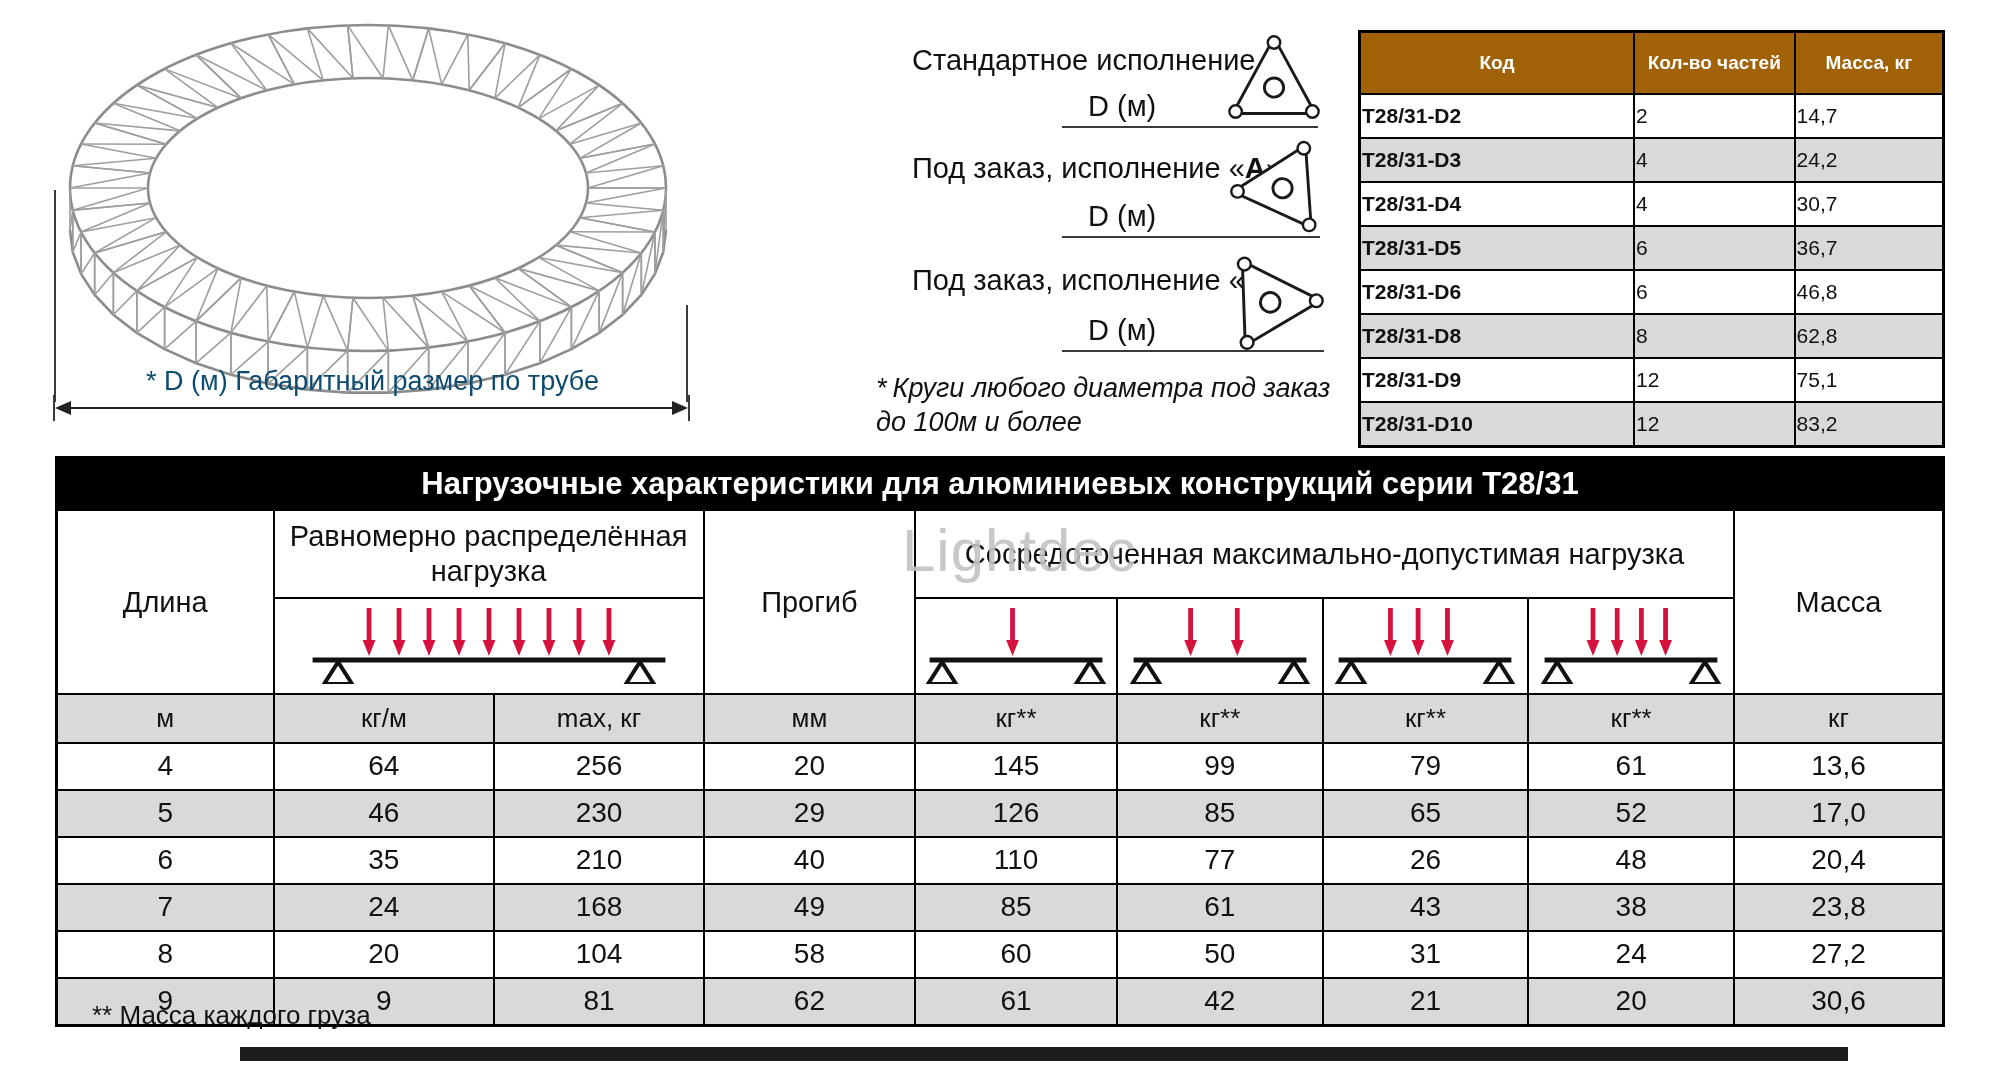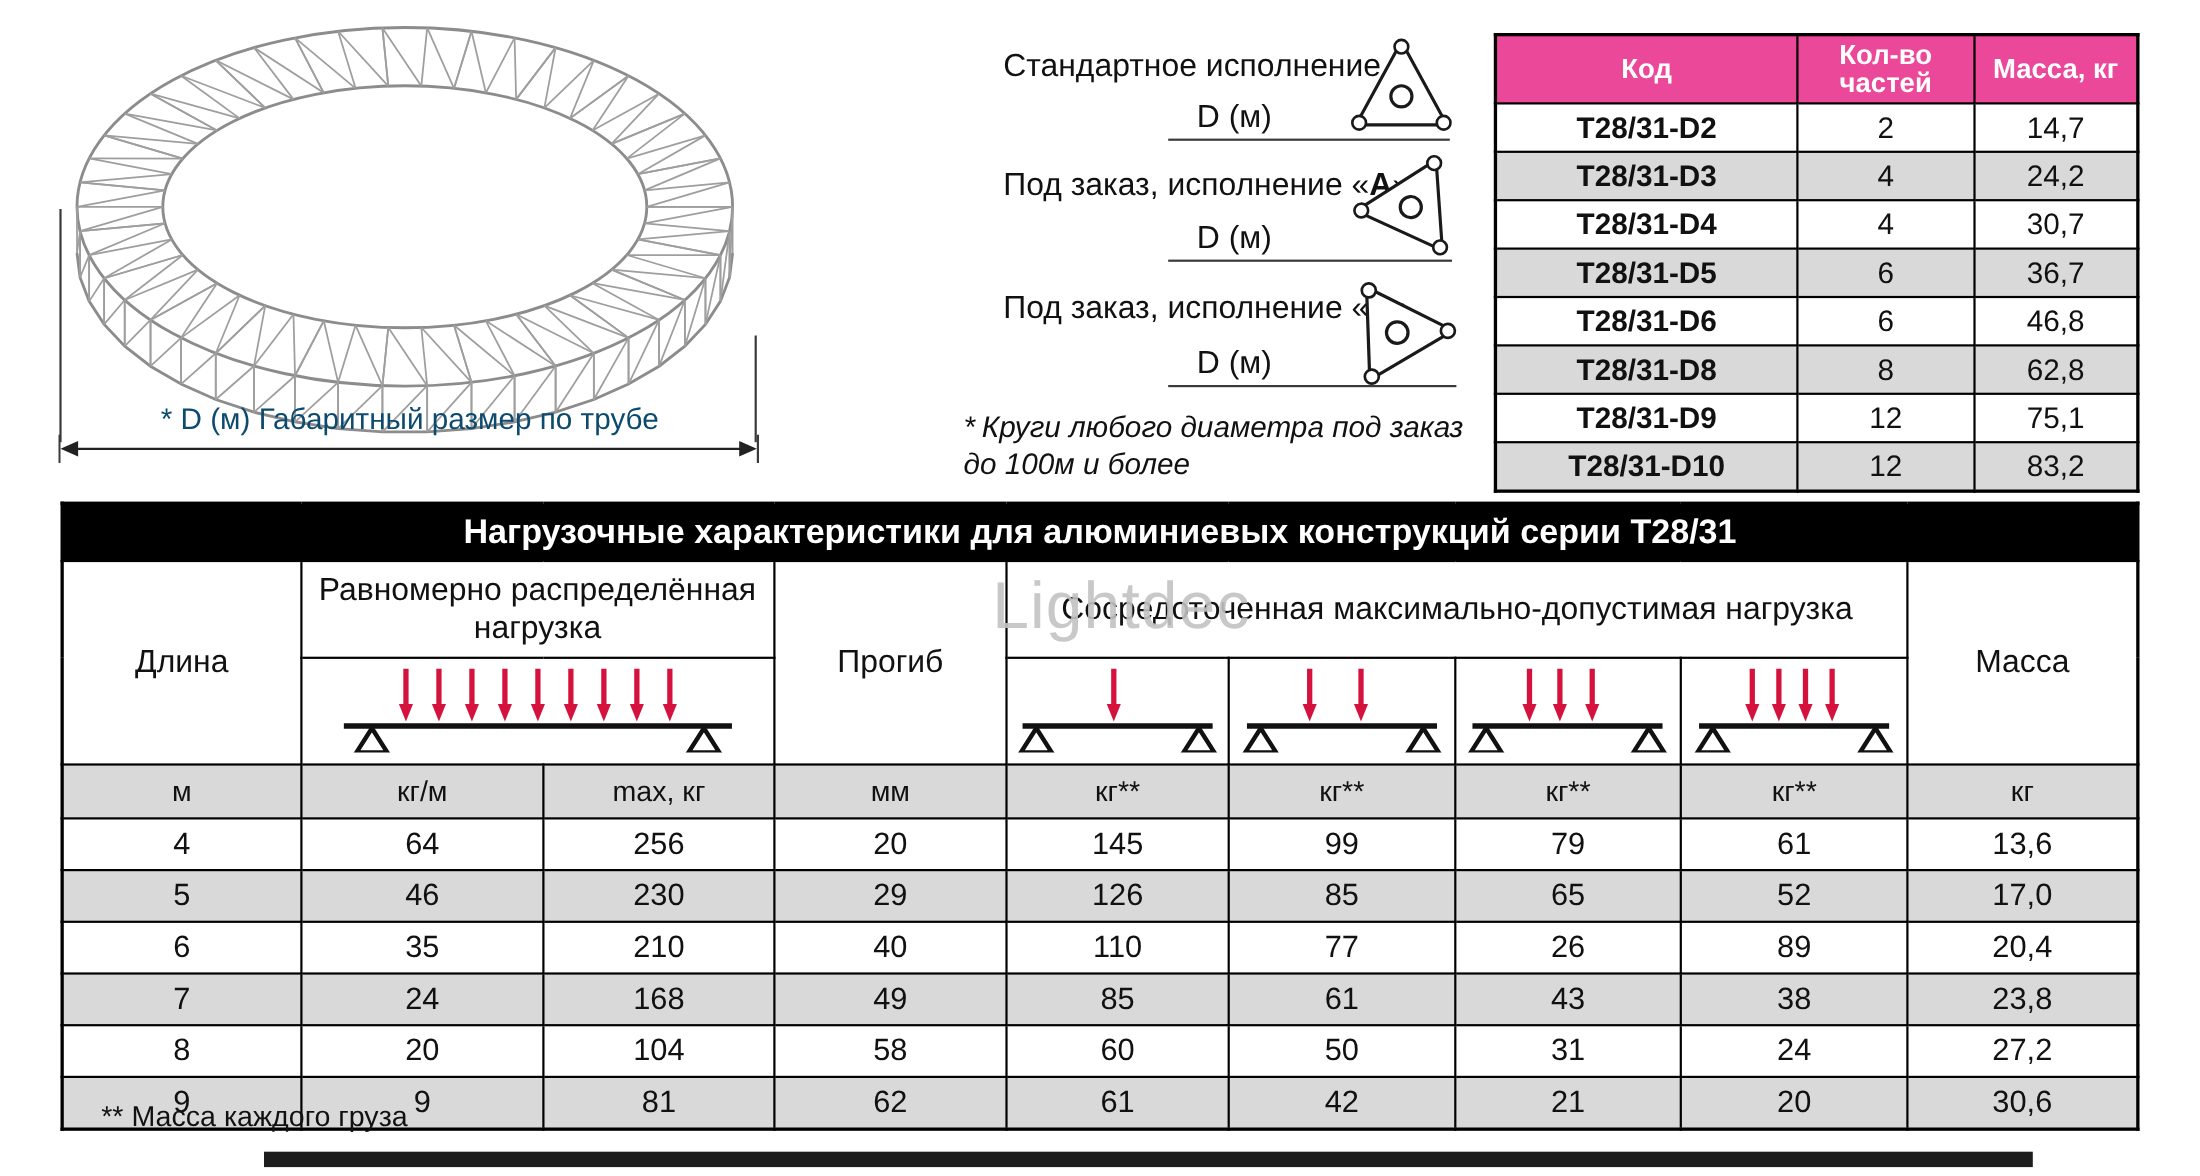--- a/index.html
+++ b/index.html
@@ -22,23 +22,23 @@
   .opt-underline{position:absolute;height:0;border-bottom:2px solid #3a3a3a;}
   .tri{position:absolute;}
   .order-note{position:absolute;left:876px;top:372px;width:460px;font-size:27px;
               font-style:italic;line-height:1.25;}
   .order-note .ast{font-style:italic;padding-right:6px;}
 
   
   table{border-collapse:collapse;}
   .parts{position:absolute;left:1358px;top:30px;width:587px;table-layout:fixed;
          border:3px solid #000;}
-  .parts th{background:#ec4899;color:#fff;font-size:25px;font-weight:700;
+  .parts th{background:#a16207;color:#fff;font-size:19px;font-weight:700;
             height:58px;border:2px solid #000;line-height:1.05;}
-  .parts td{border:2px solid #000;text-align:center;font-size:27px;height:40px;}
+  .parts td{border:2px solid #000;text-align:left;font-size:21px;height:40px;}
   .parts td:first-child{font-weight:700;}
   .parts tbody tr:nth-child(even){background:#d9d9d9;}
 
   
   .load{position:absolute;left:55px;top:456px;width:1890px;table-layout:fixed;
         border:3px solid #000;}
   .load th,.load td{border:2px solid #000;text-align:center;vertical-align:middle;}
   .load th{background:#fff;font-weight:400;font-size:29px;line-height:1.2;}
   .load th.title-cell{background:#000;color:#fff;font-weight:700;font-size:31px;height:48px;}
   .load .diag-cell{height:88px;background:#fff;}
@@ -494,21 +494,21 @@
           <td>17,0</td>
         </tr>
         <tr>
           <td>6</td>
           <td>35</td>
           <td>210</td>
           <td>40</td>
           <td>110</td>
           <td>77</td>
           <td>26</td>
-          <td>89</td>
+          <td>48</td>
           <td>20,4</td>
         </tr>
         <tr>
           <td>7</td>
           <td>24</td>
           <td>168</td>
           <td>49</td>
           <td>85</td>
           <td>61</td>
           <td>43</td>

